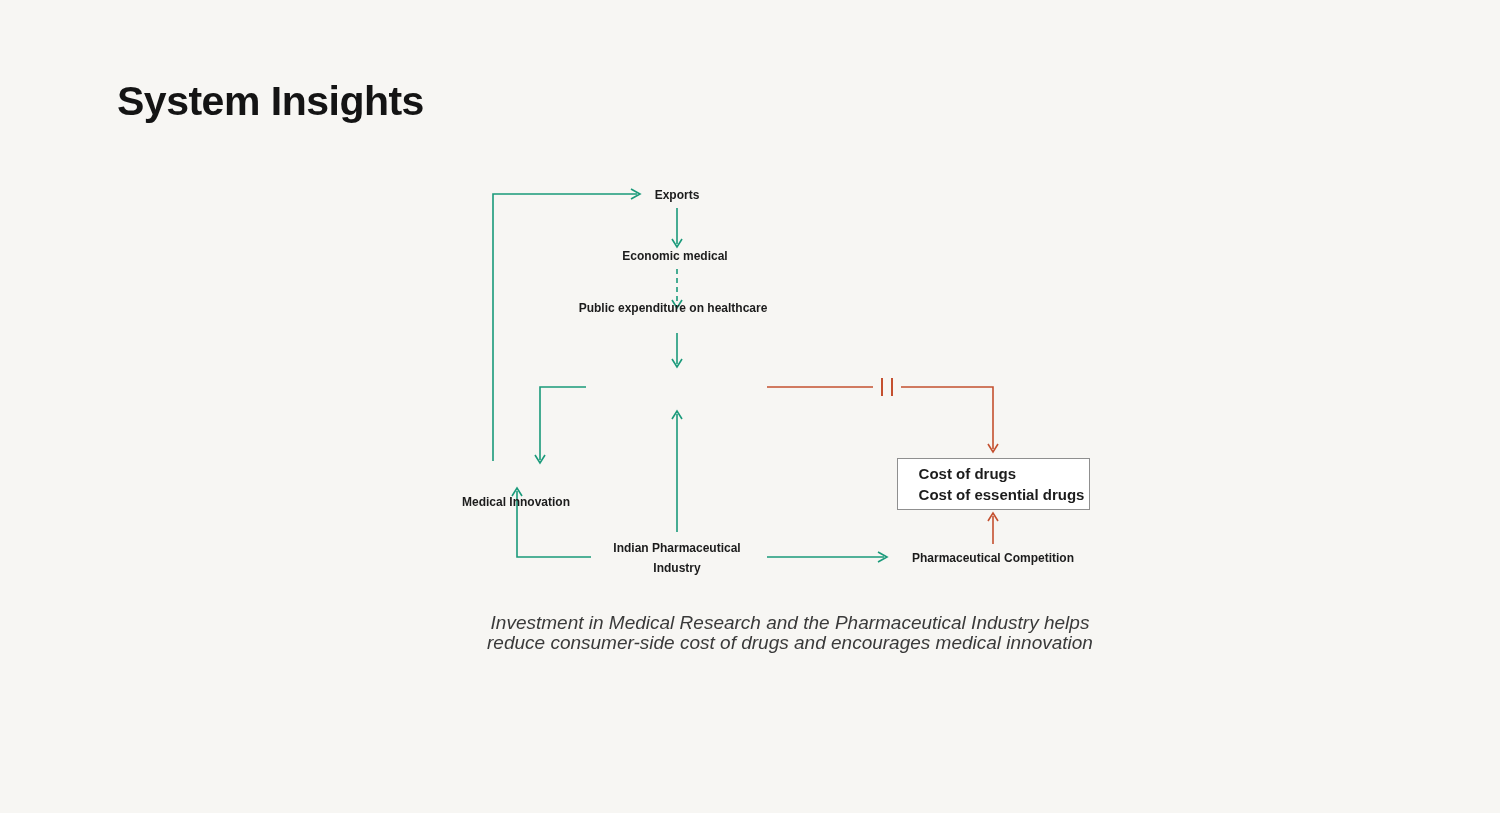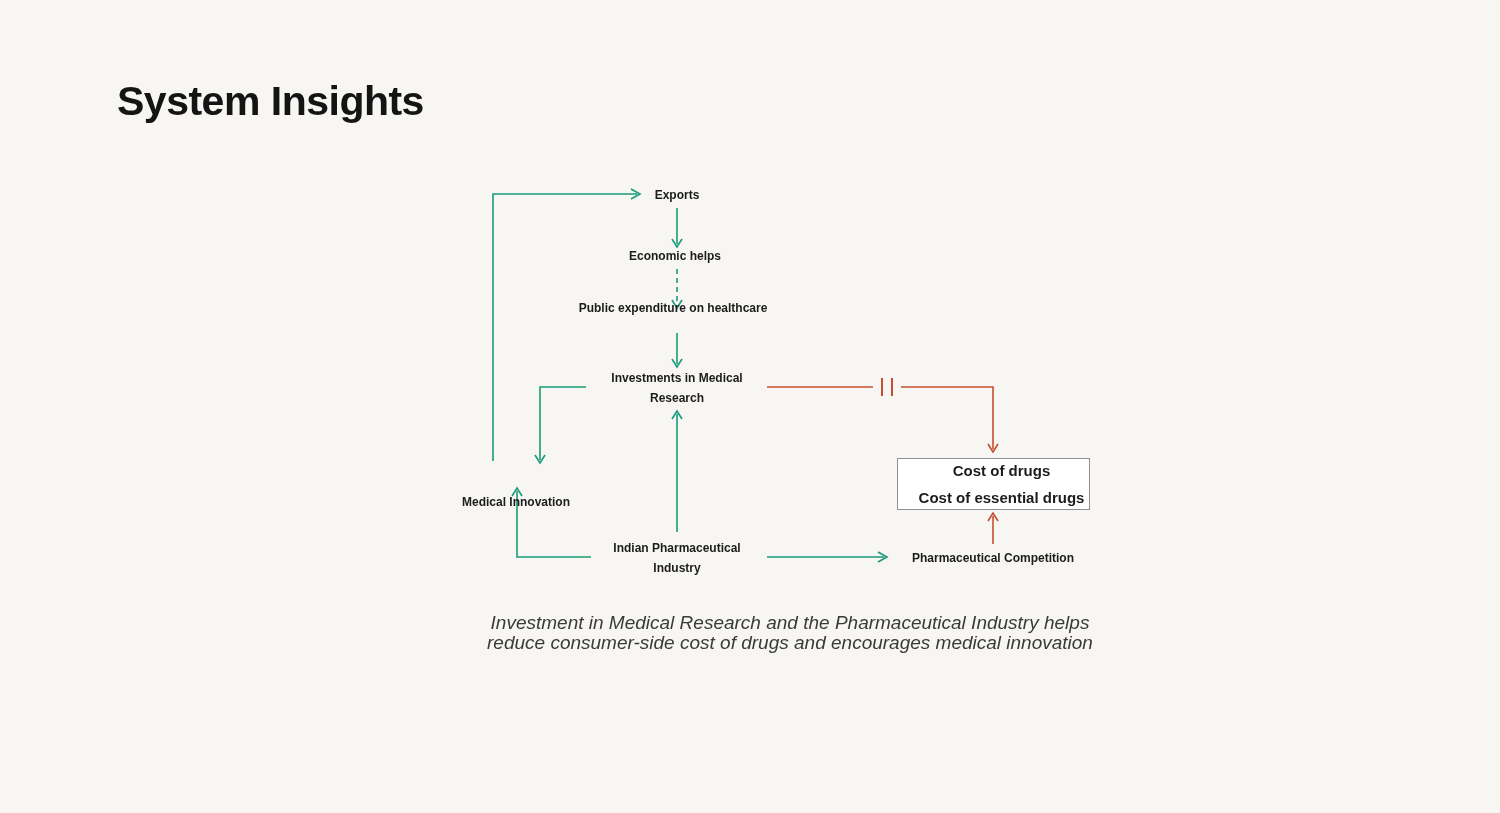--- a/index.html
+++ b/index.html
@@ -54,26 +54,25 @@
   .n-pharma-comp{left:993px;top:558px;}
   .cost-box{
     position:absolute;
     left:897px;top:458px;
     width:193px;height:52px;
     border:1px solid #8f8f8f;
     background:#ffffff;
     display:flex;
     align-items:center;
     justify-content:center;
-    text-align:center;
     font-size:15px;
     font-weight:700;
     color:#1c1c1c;
     white-space:pre-line;
-    line-height:27px;
+    line-height:21px;
     padding-left:16px;
   }
   .caption{
     position:absolute;
     left:790px;top:633px;
     transform:translate(-50%,-50%);
     font-style:italic;
     font-size:19px;
     color:#3a3a3a;
     text-align:center;
@@ -132,24 +131,22 @@
       <path class="link-neg" d="M 988 444 L 993 452 L 998 444"></path>
       <path class="delay-mark" d="M 882 378 L 882 396 M 892 378 L 892 396"></path>
     </g>
     <g>
       <path class="link-neg" d="M 993 544 L 993 516"></path>
       <path class="link-neg" d="M 988 521 L 993 513 L 998 521"></path>
     </g>
   </svg>
 
   <div class="node n-exports">Exports</div>
-  <div class="node n-econ">Economic helps</div>
+  <div class="node n-econ">Economic medical</div>
   <div class="node n-public">Public expenditure on healthcare</div>
-  <div class="node n-invest">Investments in Medical
-Research</div>
   <div class="node n-medinnov">Medical Innovation</div>
   <div class="node n-pharma-ind">Indian Pharmaceutical
 Industry</div>
   <div class="cost-box">Cost of drugs
 Cost of essential drugs</div>
   <div class="node n-pharma-comp">Pharmaceutical Competition</div>
 
   <div class="caption">Investment in Medical Research and the Pharmaceutical Industry helps
 reduce consumer-side cost of drugs and encourages medical innovation</div>
 

